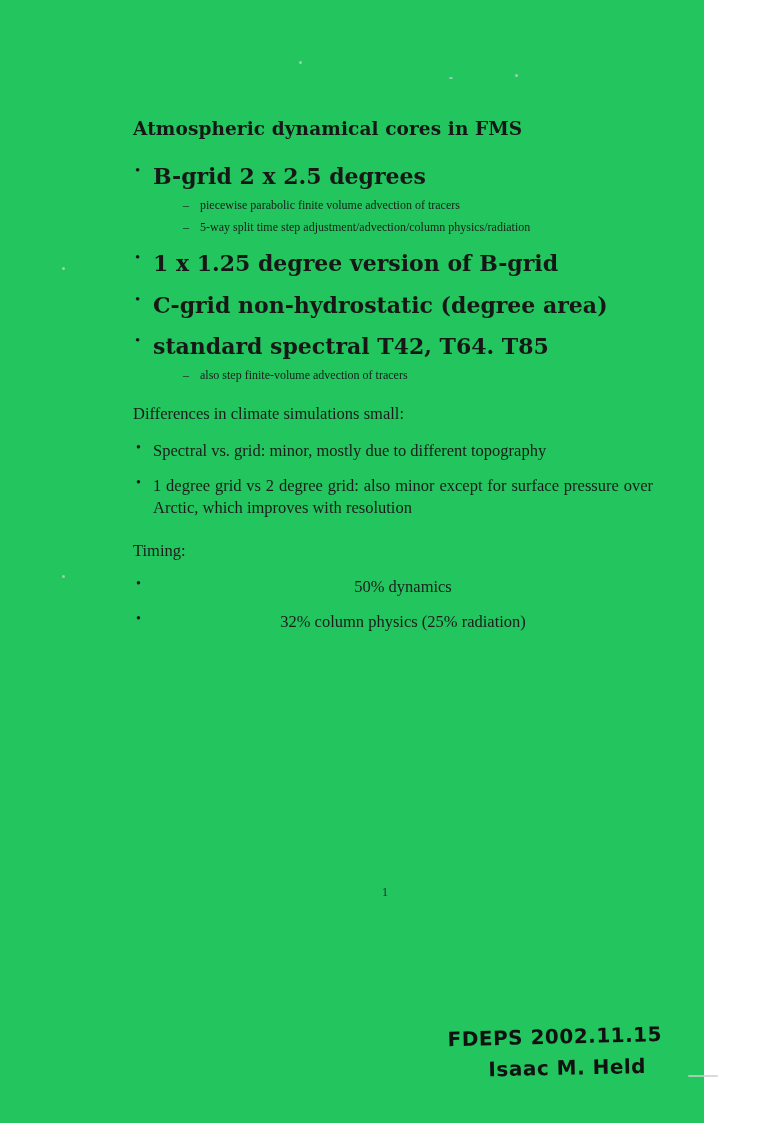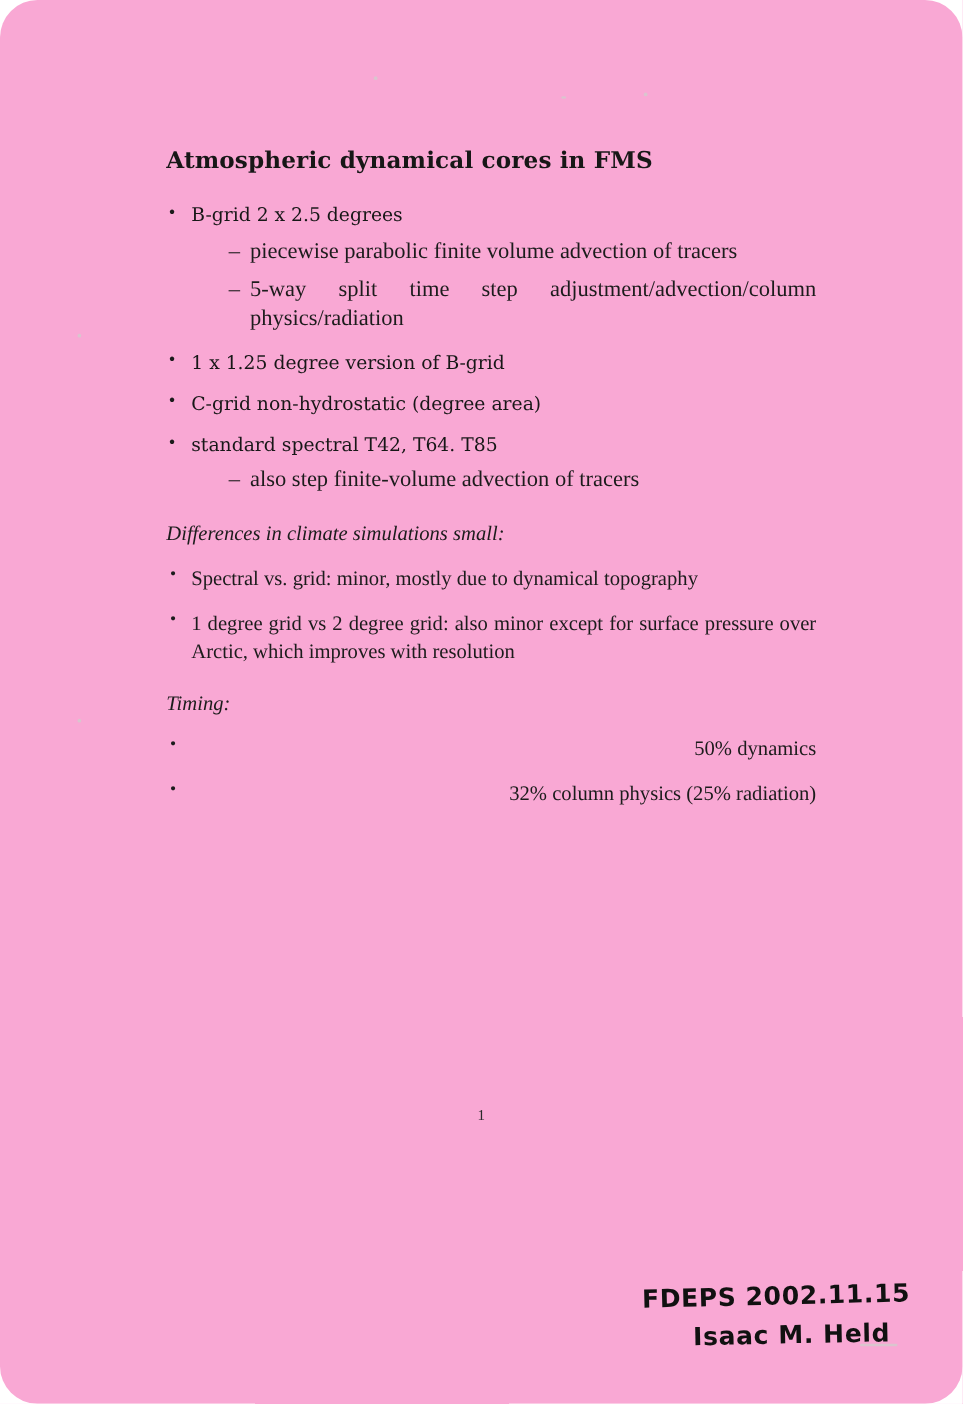--- a/index.html
+++ b/index.html
@@ -12,24 +12,23 @@
     height: 1123px;
     position: relative;
     font-family: "Liberation Serif", serif;
     color: #1a1a1a;
     overflow: hidden;
   }
 
   .page {
     position: absolute;
     top: 0; left: 0;
-    width: 770px;
+    width: 704px;
     height: 1123px;
-    background: #f9a8d4;
-    border-radius: 30px;
+    background: #22c55e;
   }
 
   
   .speckle {
     position: absolute;
     background: #cfcfcc;
     border-radius: 50%;
     opacity: .75;
   }
 
@@ -63,54 +62,53 @@
     content: "\2022";
     position: absolute;
     left: 2px;
     top: -1px;
     font-size: 15px;
     color: #1b1b1b;
   }
 
   .b-head {
     font-family: "DejaVu Serif", serif;
-    font-weight: normal;
-    font-size: 15px;
+    font-weight: bold;
+    font-size: 22px;
     line-height: 1.25;
     color: #171717;
   }
 
   ul.level2 {
     list-style: none;
     margin: 7px 0 0 0;
     padding: 0 0 0 30px;
   }
   ul.level2 > li {
     position: relative;
     padding-left: 17px;
     margin-bottom: 7px;
-    font-size: 18px;
+    font-size: 12px;
     line-height: 1.32;
     color: #1c1c1c;
     text-align: justify;
   }
   ul.level2 > li::before {
     content: "\2013";
     position: absolute;
     left: 0;
     top: 0;
     color: #1c1c1c;
   }
 
   .para {
     font-size: 16.5px;
     line-height: 1.35;
     margin: 20px 0 14px 0;
     color: #1c1c1c;
-    font-style: italic;
   }
 
   ul.plainlist {
     list-style: none;
     margin: 0;
     padding: 0;
   }
   ul.plainlist > li {
     position: relative;
     padding-left: 20px;
@@ -120,21 +118,21 @@
     color: #1c1c1c;
     text-align: justify;
   }
   ul.plainlist > li::before {
     content: "\2022";
     position: absolute;
     left: 3px;
     top: -1px;
     font-size: 14px;
   }
-  ul.plainlist.tight > li { text-align: right; }
+  ul.plainlist.tight > li { text-align: center; }
 
   .page-number {
     position: absolute;
     top: 885px;
     left: 0;
     width: 770px;
     text-align: center;
     font-size: 12px;
     color: #2a2a2a;
   }
@@ -203,21 +201,21 @@
         <ul class="level2">
           <li>also step finite-volume advection of tracers</li>
         </ul>
       </li>
 
     </ul>
 
     <p class="para">Differences in climate simulations small:</p>
 
     <ul class="plainlist">
-      <li>Spectral vs.  grid:  minor, mostly due to dynamical topography</li>
+      <li>Spectral vs.  grid:  minor, mostly due to different topography</li>
       <li>1 degree grid vs 2 degree grid:  also minor except for surface pressure over Arctic, which improves with resolution</li>
     </ul>
 
     <p class="para">Timing:</p>
 
     <ul class="plainlist tight">
       <li>50% dynamics</li>
       <li>32% column physics (25% radiation)</li>
     </ul>
 

